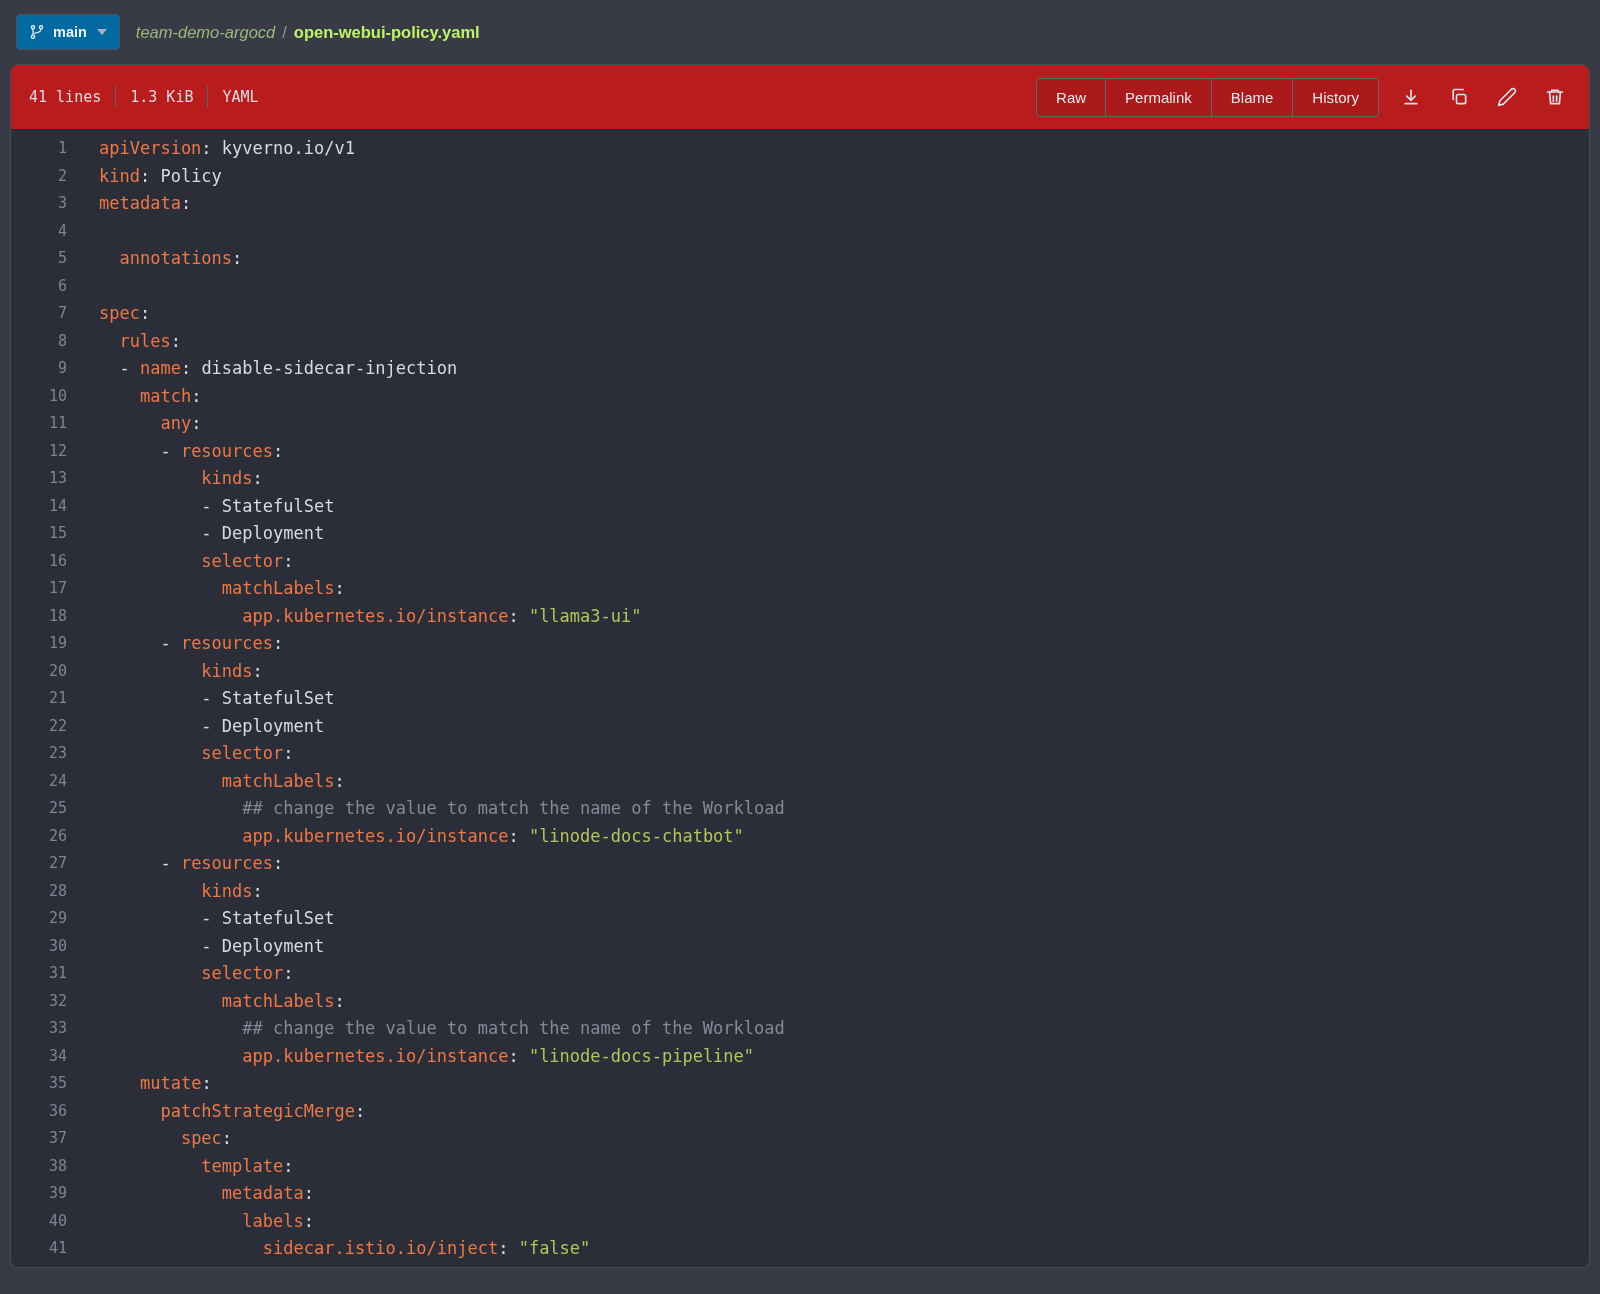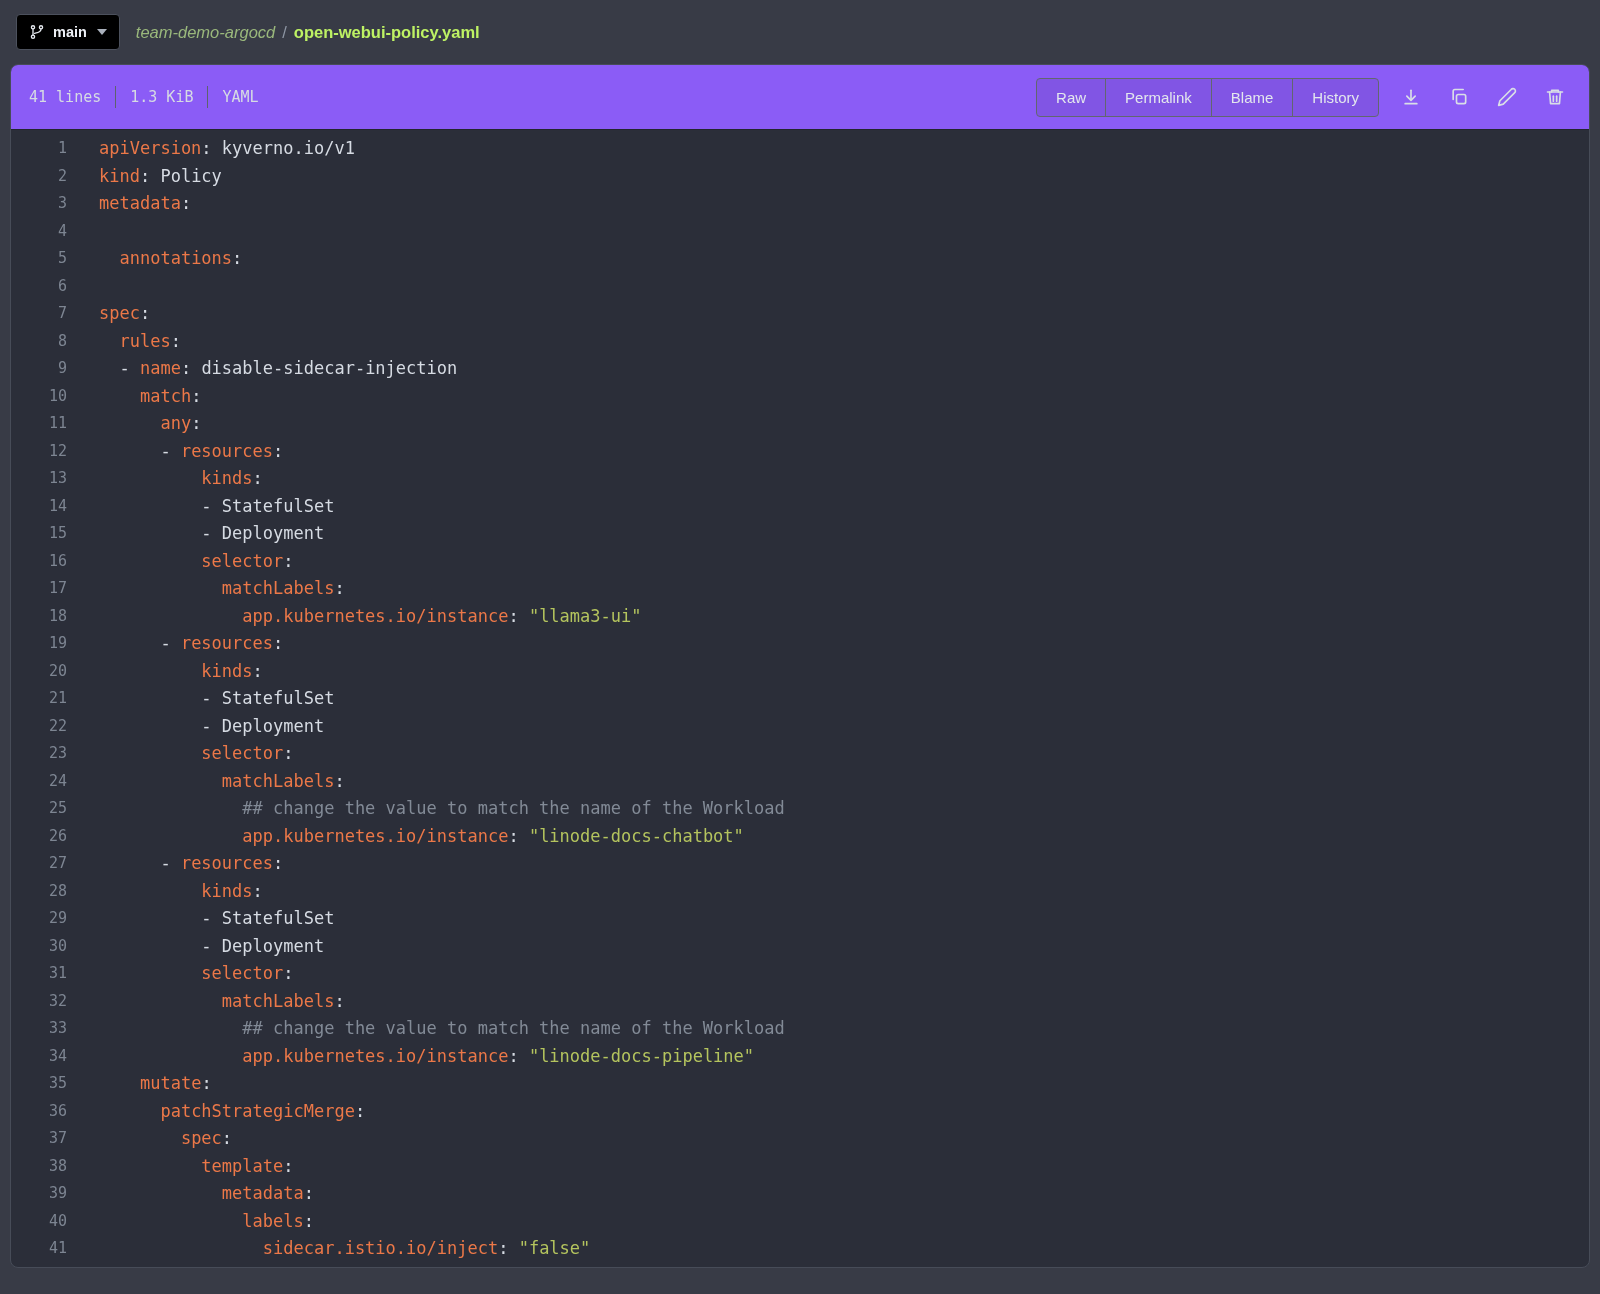--- a/index.html
+++ b/index.html
@@ -15,21 +15,21 @@
   .topbar {
     height: 64px;
     display: flex;
     align-items: center;
     padding: 0 16px;
   }
   .branch-btn {
     display: inline-flex;
     align-items: center;
     gap: 8px;
-    background: #000000;
+    background: #0369a1;
     border: 1px solid #4c515d;
     border-radius: 4px;
     padding: 9px 12px;
     color: #eef1f6;
     font-size: 14.5px;
     font-weight: 700;
     cursor: pointer;
   }
   .branch-btn svg { display: block; }
   .caret {
@@ -53,21 +53,21 @@
   .file-box {
     margin: 0 10px;
     height: 1204px;
     background: #2b2e39;
     border: 1px solid #474c58;
     border-radius: 8px;
     overflow: hidden;
   }
   .file-header {
     height: 65px;
-    background: #8b5cf6;
+    background: #b91c1c;
     border-bottom: 1px solid #23262f;
     display: flex;
     align-items: center;
     justify-content: space-between;
     padding: 0 18px;
   }
   .file-info {
     display: flex;
     align-items: center;
     font-family: "DejaVu Sans Mono", monospace;

